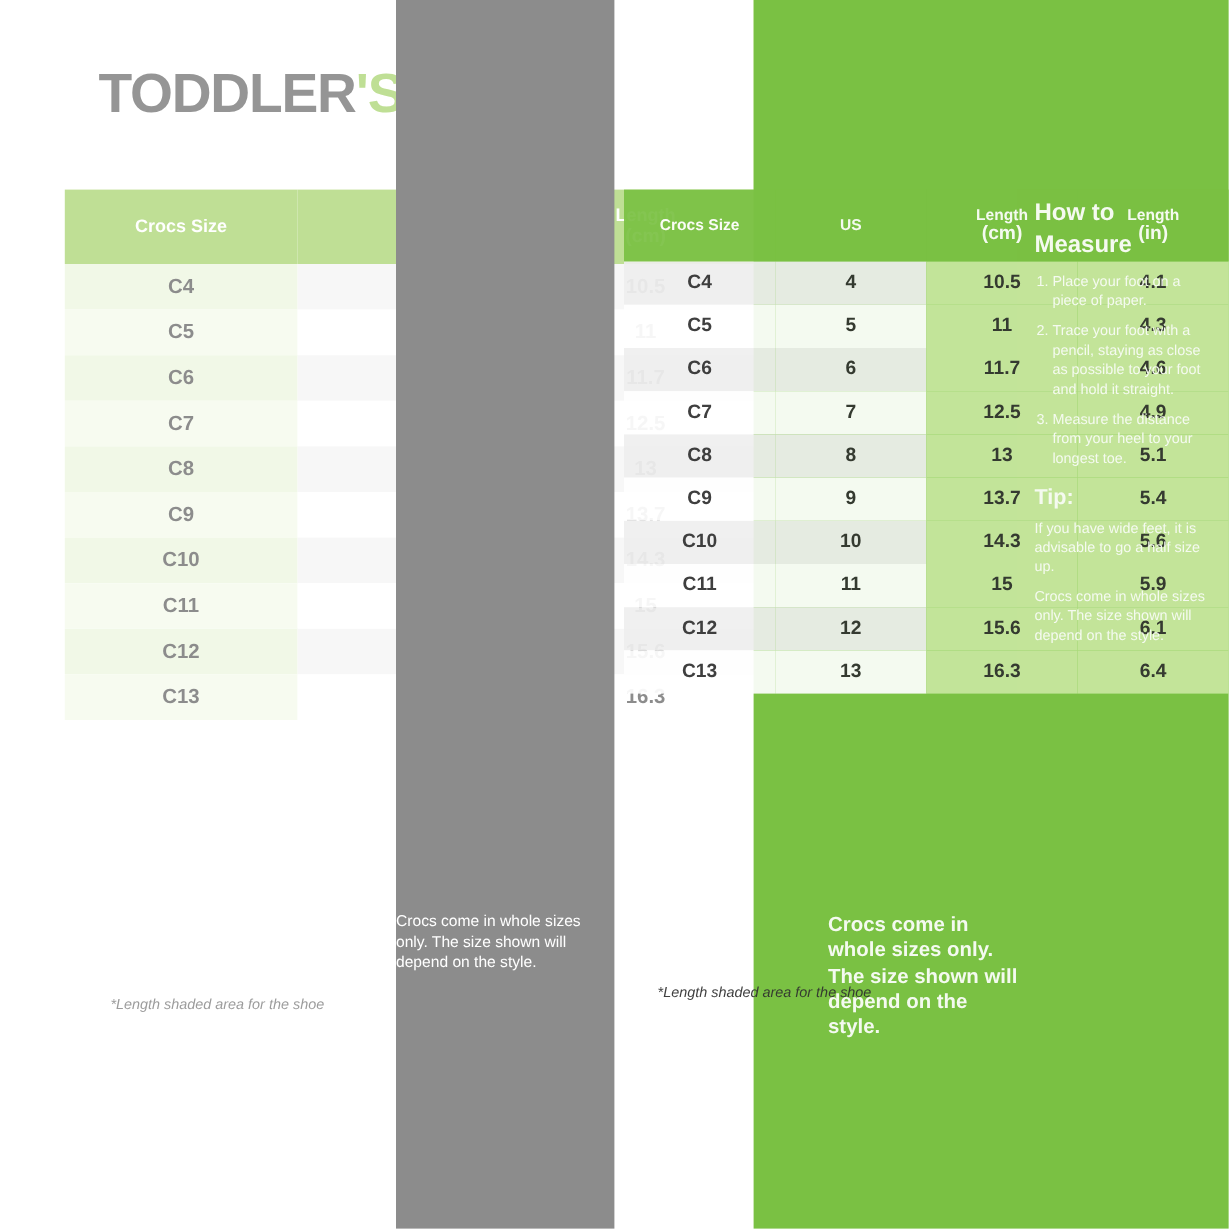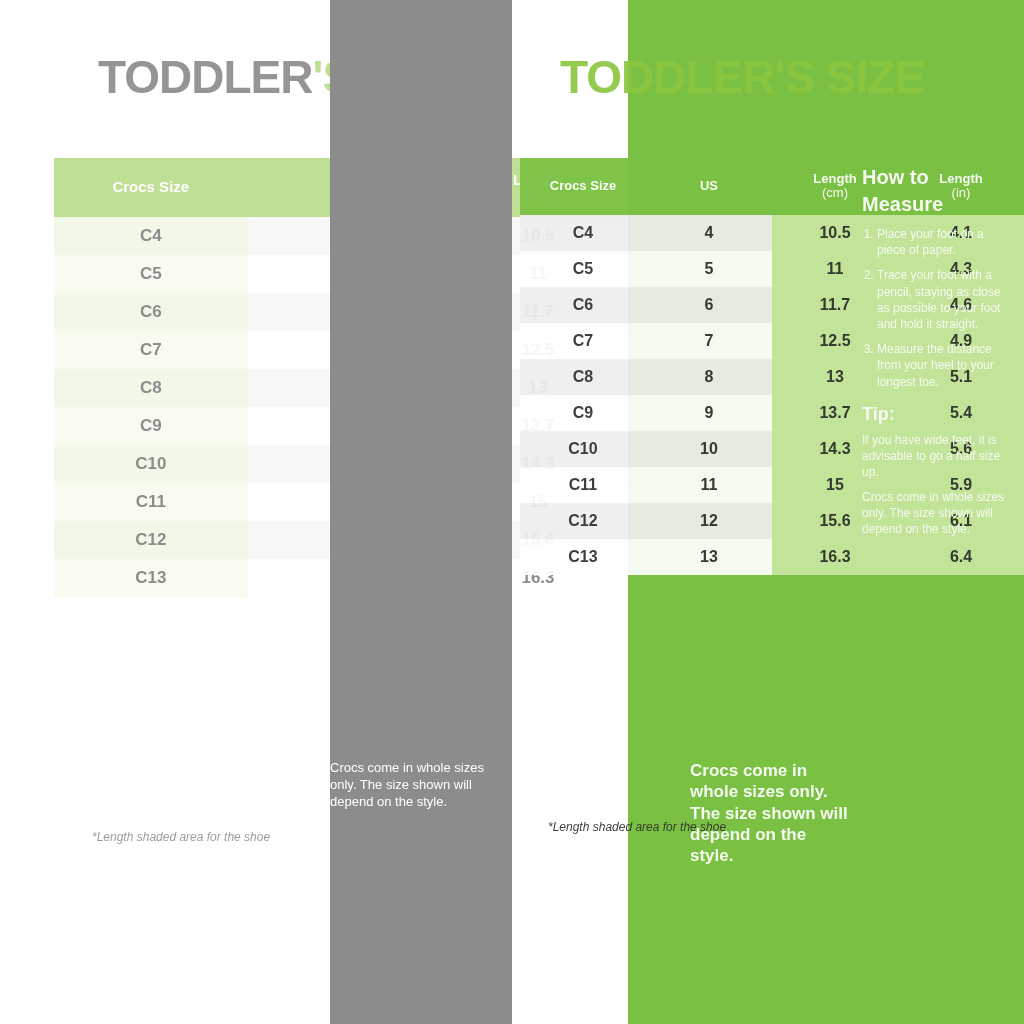--- a/index.html
+++ b/index.html
@@ -40,21 +40,21 @@
   .title {
     position: absolute;
     left: 38px;
     top: 10px;
     font-size: 46px;
     font-weight: bold;
     letter-spacing: -1px;
     color: #8cc63f;
     white-space: nowrap;
   }
-  .title-dark { color: #3f3f3f; margin-left: 16px; }
+  .title-dark { color: #3f3f3f; }
 
   
   .table-wrap {
     position: absolute;
     left: 10px;
     top: 118px;
     width: 968px;
   }
 
   table {
@@ -67,22 +67,22 @@
     color: #ffffff;
     font-size: 15px;
     font-weight: bold;
     padding: 14px 12px;
     text-align: center;
     line-height: 1.1;
     vertical-align: middle;
   }
   thead th .unit {
     display: block;
-    font-size: 13px;
-    font-weight: normal;
+    font-size: 16px;
+    font-weight: bold;
   }
   tbody td {
     text-align: center;
     font-size: 17px;
     font-weight: bold;
     color: #2f2f2f;
     padding: 9px 2px;
     border: 0;
   }
   tbody tr:nth-child(odd) td { background: #f2f2f2; }
@@ -329,23 +329,20 @@
 </div>
 
 <div class="layer">
   <div class="grey-panel"></div>
   <div class="green-panel-light"></div>
   <div class="green-panel"></div>
   <div class="back-crocs-note">Crocs come in whole sizes only. The size shown will depend on the style.</div>
 </div>
 
 <div class="layer layer-front">
-  <div class="front-title">
-    <span>TODDLER'S SIZE</span>
-  </div>
 
   <div class="front-table-wrap">
     <table>
       <thead>
         <tr>
           <th><span>Crocs Size</span></th>
           <th><span>US</span></th>
           <th><span>Length</span><span class="unit">(cm)</span></th>
           <th><span>Length</span><span class="unit">(in)</span></th>
         </tr>

